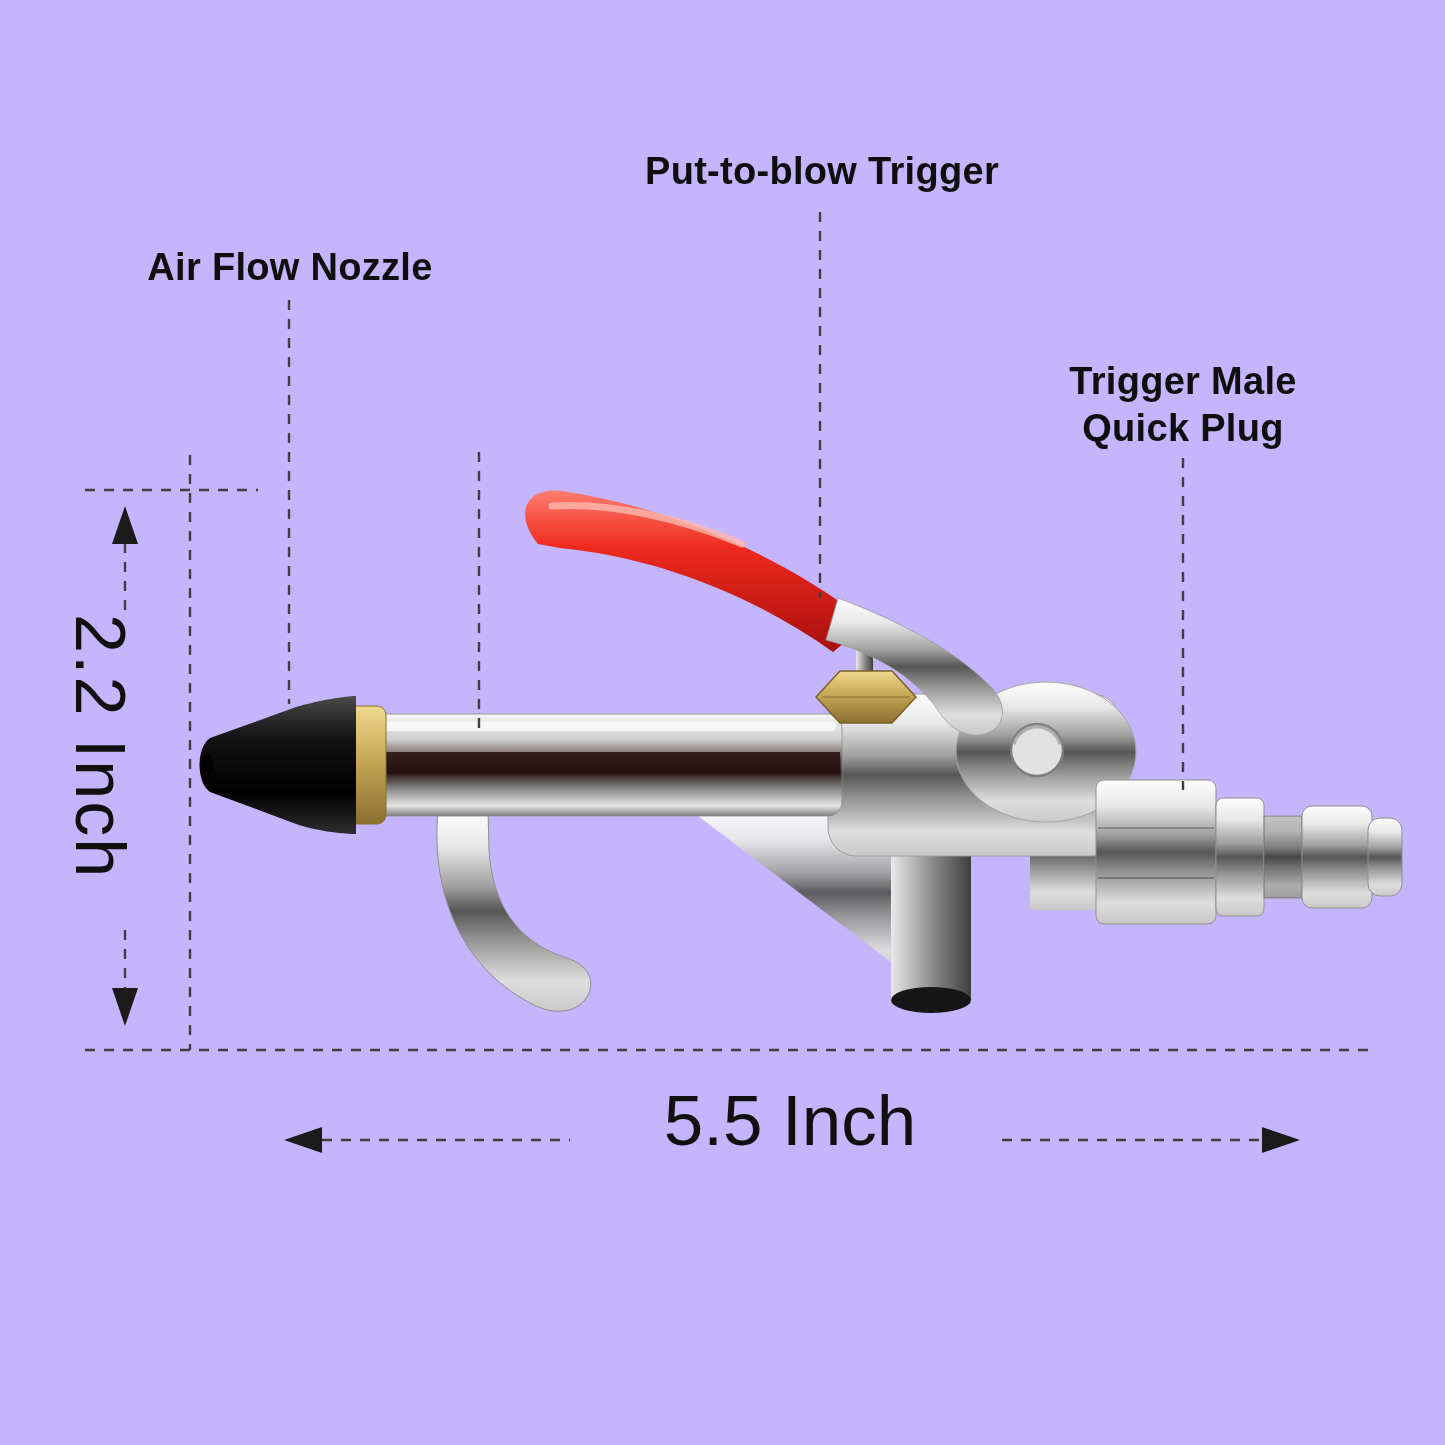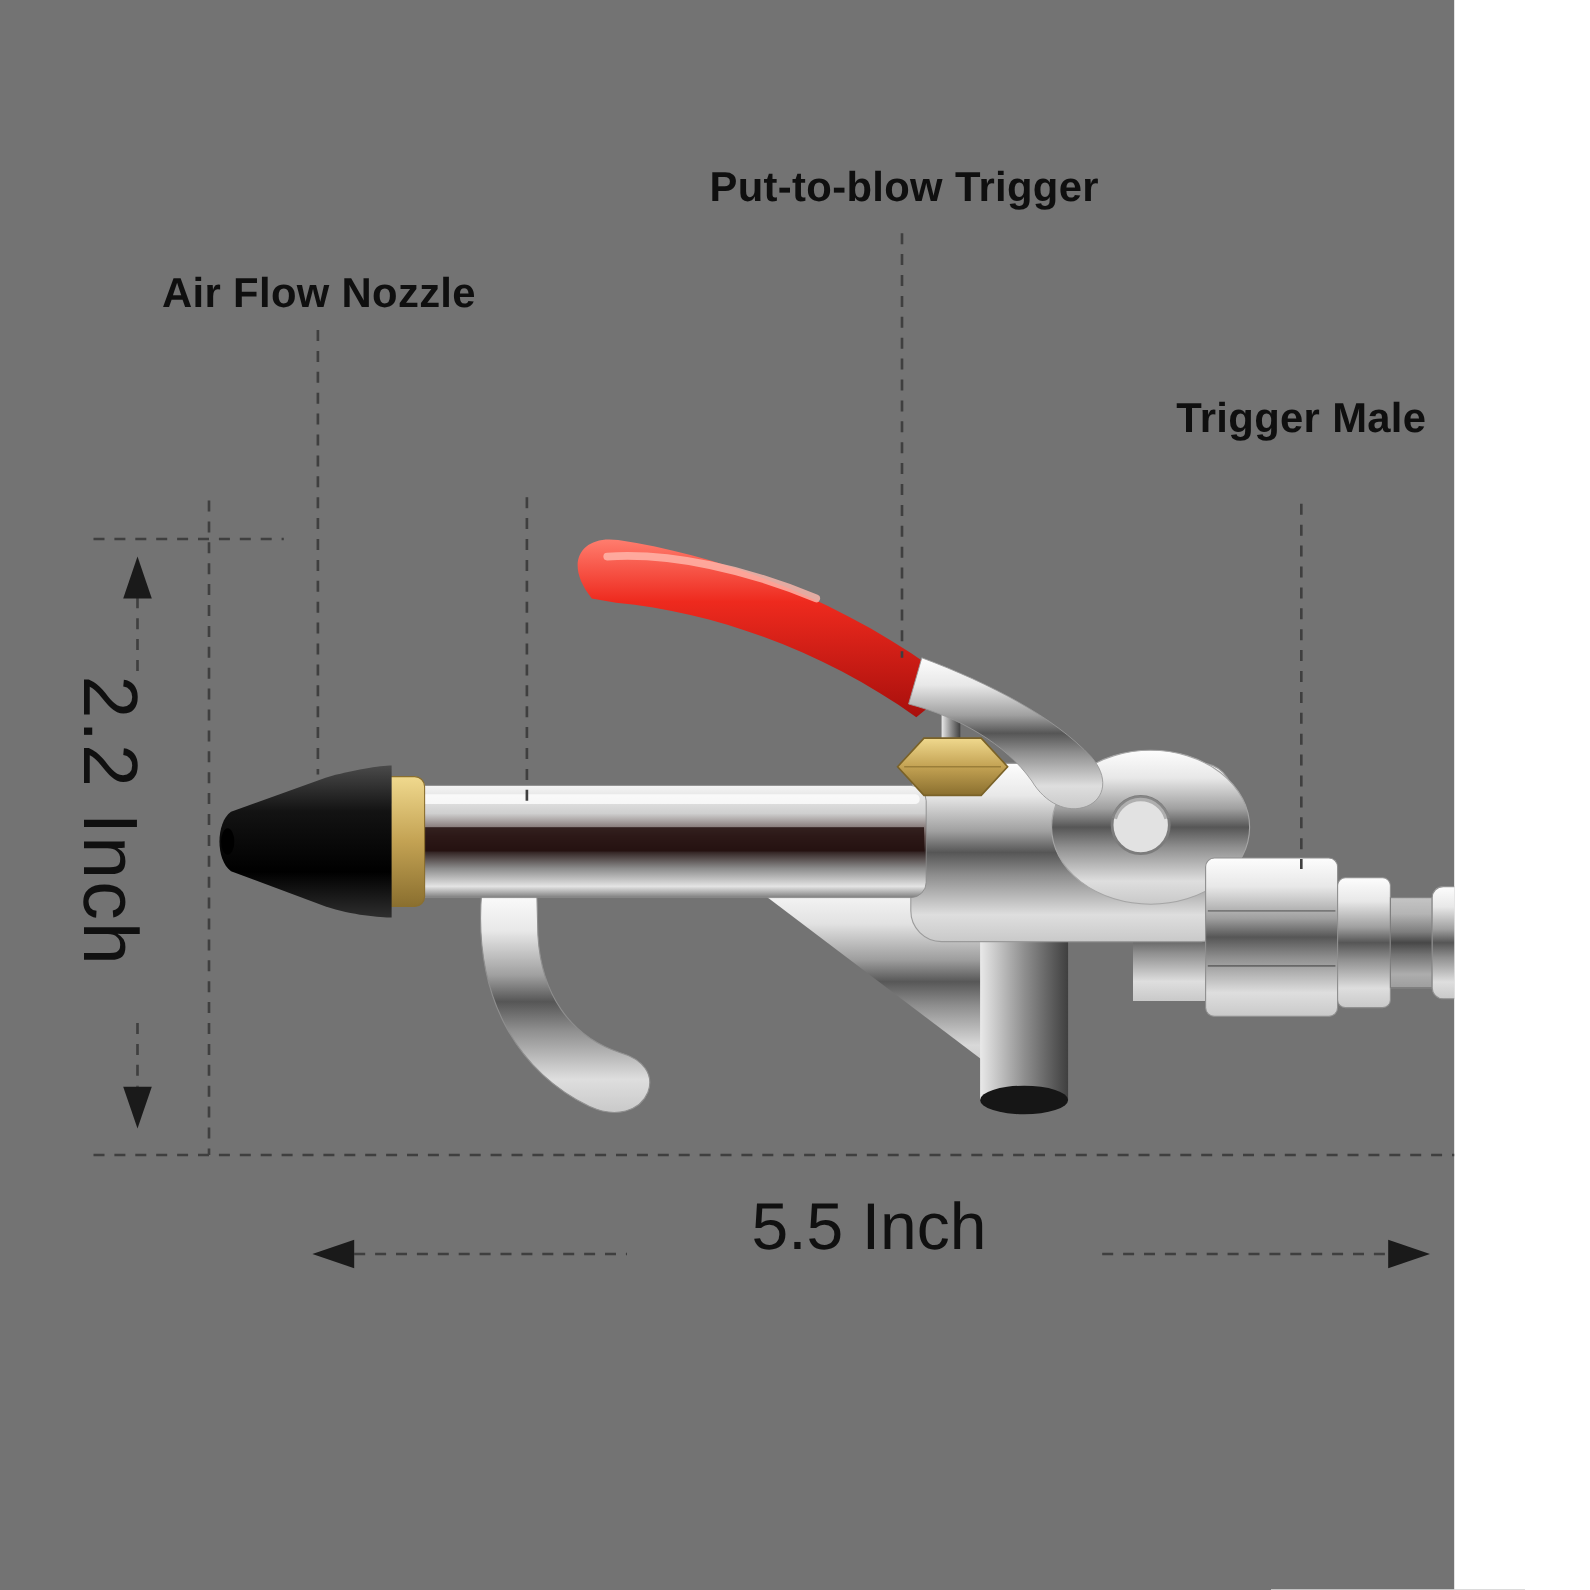--- a/index.html
+++ b/index.html
@@ -1,27 +1,27 @@
 <!DOCTYPE html>
 <html><head>
 <meta charset="utf-8">
 <style>
   html,body{margin:0;padding:0;background:#ffffff;}
-  .canvas{position:relative;width:1322px;height:1445px;background:#737373;
+  .canvas{position:relative;width:1445px;height:1445px;background:#c4b5fd;
           font-family:"Liberation Sans",sans-serif;overflow:hidden;}
   .art{position:absolute;left:0;top:0;width:1445px;height:1445px;}
   .label{position:absolute;font-weight:700;font-size:38px;color:#0f0f0f;
          text-align:center;width:400px;letter-spacing:.3px;}
   #lbl-trigger{left:622px;top:150px;}
   #lbl-nozzle{left:90px;top:246px;}
   #lbl-hook{left:280px;top:406px;}
   #lbl-plug{left:983px;top:358px;line-height:47px;}
   .dim{position:absolute;font-weight:400;color:#101010;}
   #dim-height{left:60px;top:614px;font-size:70px;writing-mode:vertical-rl;letter-spacing:2px;}
-  #dim-length{left:580px;top:1080px;width:420px;font-size:60px;text-align:center;}
+  #dim-length{left:580px;top:1080px;width:420px;font-size:71px;text-align:center;}
 </style>
 </head>
 <body>
 
 <div class="canvas">
 
   <svg class="art" viewBox="0 0 1445 1445" aria-hidden="true">
     <defs>
       <linearGradient id="chromeV" x1="0" y1="0" x2="0" y2="1">
         <stop offset="0" stop-color="#fdfdfd"></stop>
@@ -120,16 +120,17 @@
       <polygon points="125,1026 112,988 138,988"></polygon>
       <polygon points="284,1140 322,1127 322,1153"></polygon>
       <polygon points="1300,1140 1262,1127 1262,1153"></polygon>
     </g>
   </svg>
 
   <div class="label" id="lbl-trigger">Put-to-blow Trigger</div>
   <div class="label" id="lbl-nozzle">Air Flow Nozzle</div>
   <div class="label" id="lbl-plug">
     <div>Trigger Male</div>
+    <div>Quick Plug</div>
   </div>
   <div class="dim" id="dim-height">2.2 Inch</div>
   <div class="dim" id="dim-length">5.5 Inch</div>
 </div>
 
 </body></html>

